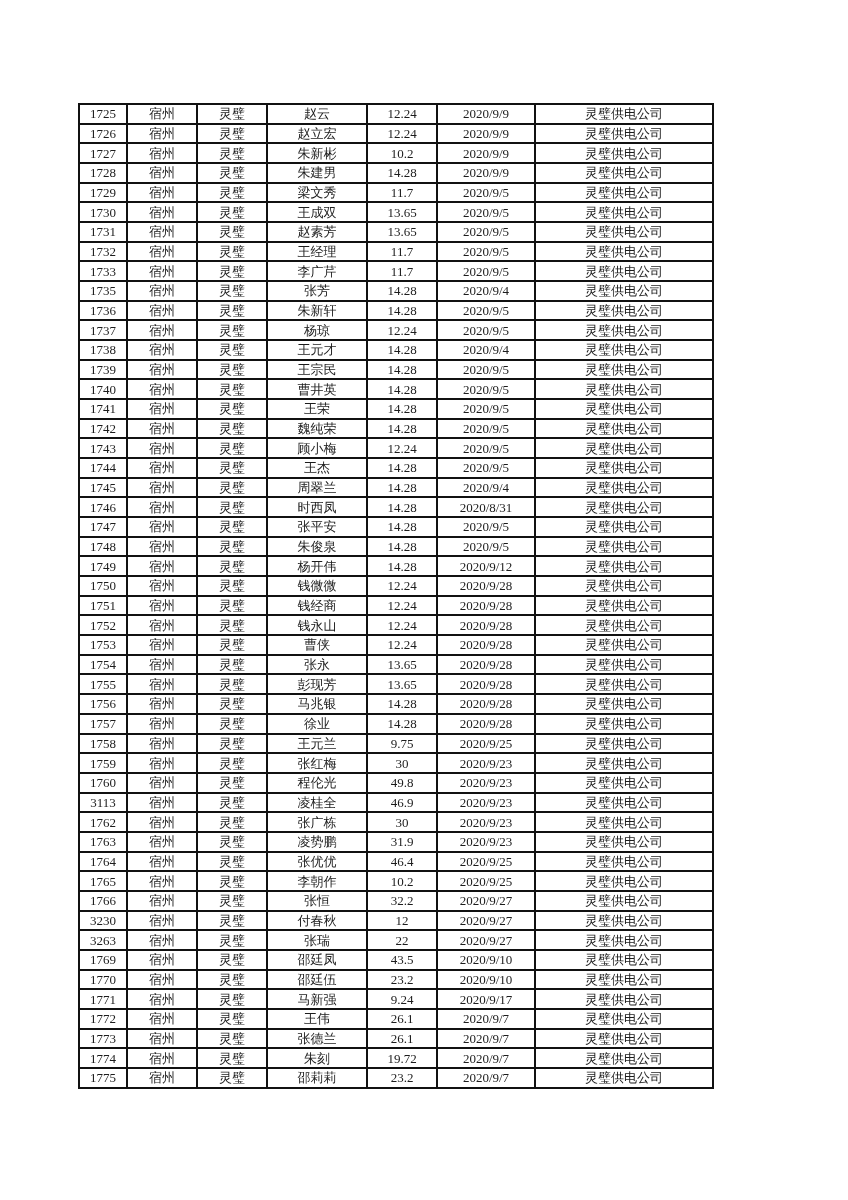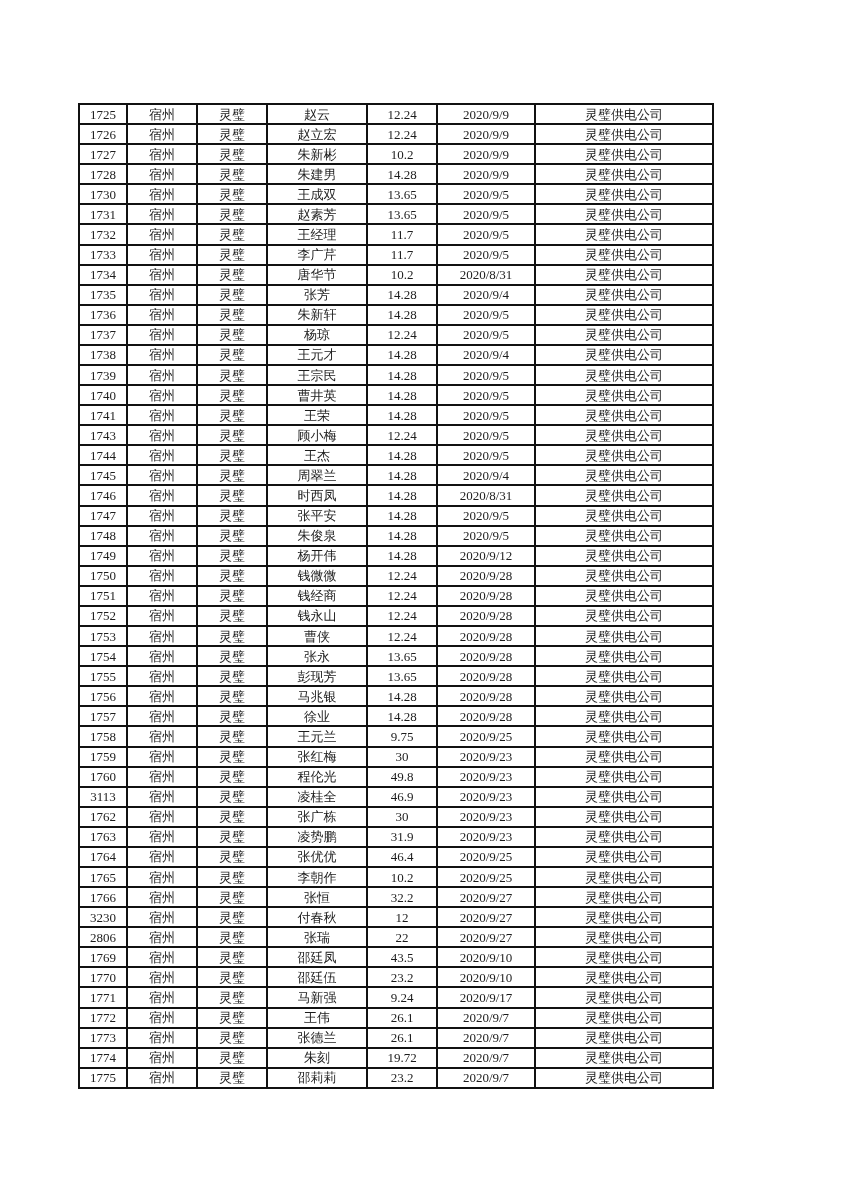--- a/index.html
+++ b/index.html
@@ -88,20 +88,29 @@
         <tr>
           <td>1728</td>
           <td>宿州</td>
           <td>灵璧</td>
           <td>朱建男</td>
           <td>14.28</td>
           <td>2020/9/9</td>
           <td>灵璧供电公司</td>
         </tr>
         <tr>
+          <td>1729</td>
+          <td>宿州</td>
+          <td>灵璧</td>
+          <td>梁文秀</td>
+          <td>11.7</td>
+          <td>2020/9/5</td>
+          <td>灵璧供电公司</td>
+        </tr>
+        <tr>
           <td>1730</td>
           <td>宿州</td>
           <td>灵璧</td>
           <td>王成双</td>
           <td>13.65</td>
           <td>2020/9/5</td>
           <td>灵璧供电公司</td>
         </tr>
         <tr>
           <td>1731</td>
@@ -124,29 +133,20 @@
         <tr>
           <td>1733</td>
           <td>宿州</td>
           <td>灵璧</td>
           <td>李广芹</td>
           <td>11.7</td>
           <td>2020/9/5</td>
           <td>灵璧供电公司</td>
         </tr>
         <tr>
-          <td>1734</td>
-          <td>宿州</td>
-          <td>灵璧</td>
-          <td>唐华节</td>
-          <td>10.2</td>
-          <td>2020/8/31</td>
-          <td>灵璧供电公司</td>
-        </tr>
-        <tr>
           <td>1735</td>
           <td>宿州</td>
           <td>灵璧</td>
           <td>张芳</td>
           <td>14.28</td>
           <td>2020/9/4</td>
           <td>灵璧供电公司</td>
         </tr>
         <tr>
           <td>1736</td>
@@ -191,20 +191,29 @@
           <td>曹井英</td>
           <td>14.28</td>
           <td>2020/9/5</td>
           <td>灵璧供电公司</td>
         </tr>
         <tr>
           <td>1741</td>
           <td>宿州</td>
           <td>灵璧</td>
           <td>王荣</td>
+          <td>14.28</td>
+          <td>2020/9/5</td>
+          <td>灵璧供电公司</td>
+        </tr>
+        <tr>
+          <td>1742</td>
+          <td>宿州</td>
+          <td>灵璧</td>
+          <td>魏纯荣</td>
           <td>14.28</td>
           <td>2020/9/5</td>
           <td>灵璧供电公司</td>
         </tr>
         <tr>
           <td>1743</td>
           <td>宿州</td>
           <td>灵璧</td>
           <td>顾小梅</td>
           <td>12.24</td>
@@ -421,21 +430,21 @@
         <tr>
           <td>3230</td>
           <td>宿州</td>
           <td>灵璧</td>
           <td>付春秋</td>
           <td>12</td>
           <td>2020/9/27</td>
           <td>灵璧供电公司</td>
         </tr>
         <tr>
-          <td>2806</td>
+          <td>3263</td>
           <td>宿州</td>
           <td>灵璧</td>
           <td>张瑞</td>
           <td>22</td>
           <td>2020/9/27</td>
           <td>灵璧供电公司</td>
         </tr>
         <tr>
           <td>1769</td>
           <td>宿州</td>

